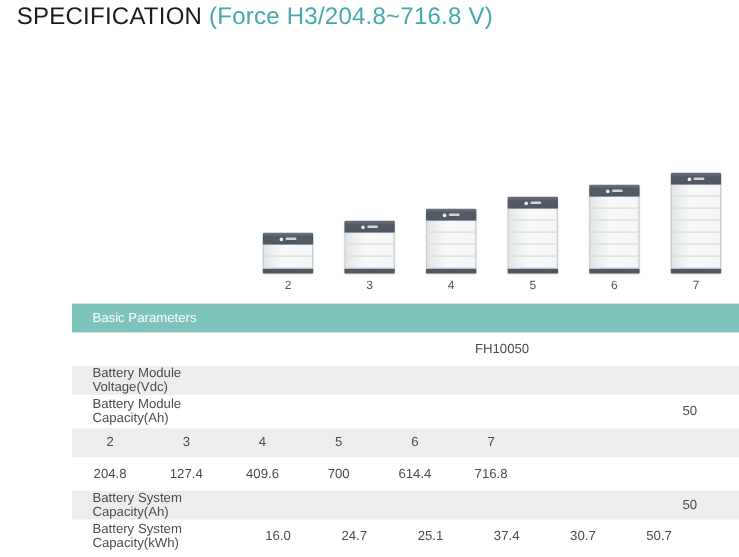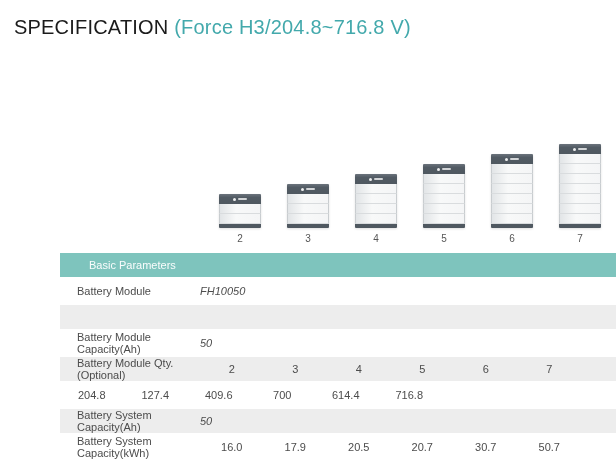--- a/index.html
+++ b/index.html
@@ -8,21 +8,21 @@
     --row-alt:#ededed;
     --battery-dark:#4f5860;
     --text:#4c4c4c;
   }
   *{margin:0;padding:0;box-sizing:border-box;}
   html,body{width:616px;height:464px;background:#ffffff;overflow:hidden;
     font-family:"Liberation Sans","DejaVu Sans",sans-serif;}
   .page{position:relative;width:616px;height:464px;background:#fff;}
 
   
-  .title{position:absolute;left:14px;top:16px;font-size:20px;font-weight:500;
+  .title{position:absolute;left:14px;top:3px;font-size:20px;font-weight:500;
     letter-spacing:.2px;color:#1b1b1b;white-space:nowrap;}
   .title .accent{color:var(--title-accent);font-weight:400;}
 
   
   .stacks{position:absolute;left:0;top:120px;width:616px;height:128px;}
   .stack{position:absolute;bottom:4px;width:42px;display:flex;flex-direction:column;align-items:stretch;}
   .battery{width:100%;display:flex;flex-direction:column;
     filter:drop-shadow(0 1px 1px rgba(0,0,0,0.12));}
   .cap{height:10px;background:linear-gradient(180deg,#6b737c 0%,#525b64 35%,var(--battery-dark) 100%);
     border-radius:1px 1px 0 0;display:flex;align-items:center;justify-content:center;gap:2px;}
@@ -30,28 +30,28 @@
   .cap .logo-bar{width:9px;height:2px;border-radius:1px;background:rgba(255,255,255,0.75);}
   .module{height:10px;background:linear-gradient(90deg,#e2e5e7 0%,#f8f9f9 40%,#f4f5f6 100%);
     border-left:1px solid #c9cdd0;border-right:1px solid #c9cdd0;border-bottom:1px solid #d9dcde;}
   .module:first-of-type{border-top:1px solid #e3e5e7;}
   .base{height:4px;background:var(--battery-dark);border-radius:0 0 1px 1px;}
   .stack-label{margin-top:5px;text-align:center;font-size:10px;color:#565656;}
 
   
   .spec-table{position:absolute;left:60px;top:253px;width:556px;}
   .thead{height:24px;line-height:24px;background:var(--header-teal);
-    color:rgba(255,255,255,0.96);font-size:11px;padding-left:29px;margin-bottom:2px;}
+    color:rgba(255,255,255,0.96);font-size:11px;padding-left:17px;margin-bottom:2px;}
   .trow{height:24px;margin-bottom:2px;display:flex;align-items:center;
     font-size:11px;color:var(--text);background:#ffffff;}
   .trow.alt{background:var(--row-alt);}
   .tlabel{width:140px;padding-left:17px;flex:none;}
   .cols{display:flex;flex:none;}
   .cell{width:63.5px;text-align:center;flex:none;}
-  .spanval{width:381px;text-align:left;flex:none;font-style:italic;}
+  .spanval{width:381px;text-align:right;flex:none;}
 </style>
 </head>
 <body>
 
 <div class="page">
 
   <h1 class="title"><span>SPECIFICATION</span>
     <span class="accent">(Force H3/204.8~716.8 V)</span>
   </h1>
 
@@ -144,31 +144,30 @@
         <div class="stack-label">7</div>
       </div>
     </div>
 
   <div class="spec-table">
     <div class="thead">
       <span>Basic Parameters</span>
     </div>
     <div>
         <div class="trow">
-          <span class="tlabel">Battery Module</span>
           <span class="spanval">FH10050</span>
         </div>
         <div class="trow alt">
+          <span class="tlabel">Battery Module Voltage(Vdc)</span>
         </div>
         <div class="trow">
           <span class="tlabel">Battery Module Capacity(Ah)</span>
           <span class="spanval">50</span>
         </div>
         <div class="trow alt">
-          <span class="tlabel">Battery Module Qty. (Optional)</span>
           <div class="cols">
             <span class="cell">2</span>
             <span class="cell">3</span>
             <span class="cell">4</span>
             <span class="cell">5</span>
             <span class="cell">6</span>
             <span class="cell">7</span>
           </div>
         </div>
         <div class="trow">
@@ -182,23 +181,23 @@
           </div>
         </div>
         <div class="trow alt">
           <span class="tlabel">Battery System Capacity(Ah)</span>
           <span class="spanval">50</span>
         </div>
         <div class="trow">
           <span class="tlabel">Battery System Capacity(kWh)</span>
           <div class="cols">
             <span class="cell">16.0</span>
-            <span class="cell">17.9</span>
-            <span class="cell">20.5</span>
-            <span class="cell">20.7</span>
+            <span class="cell">24.7</span>
+            <span class="cell">25.1</span>
+            <span class="cell">37.4</span>
             <span class="cell">30.7</span>
             <span class="cell">50.7</span>
           </div>
         </div>
       </div>
   </div>
 
 </div>
 
 </body></html>

